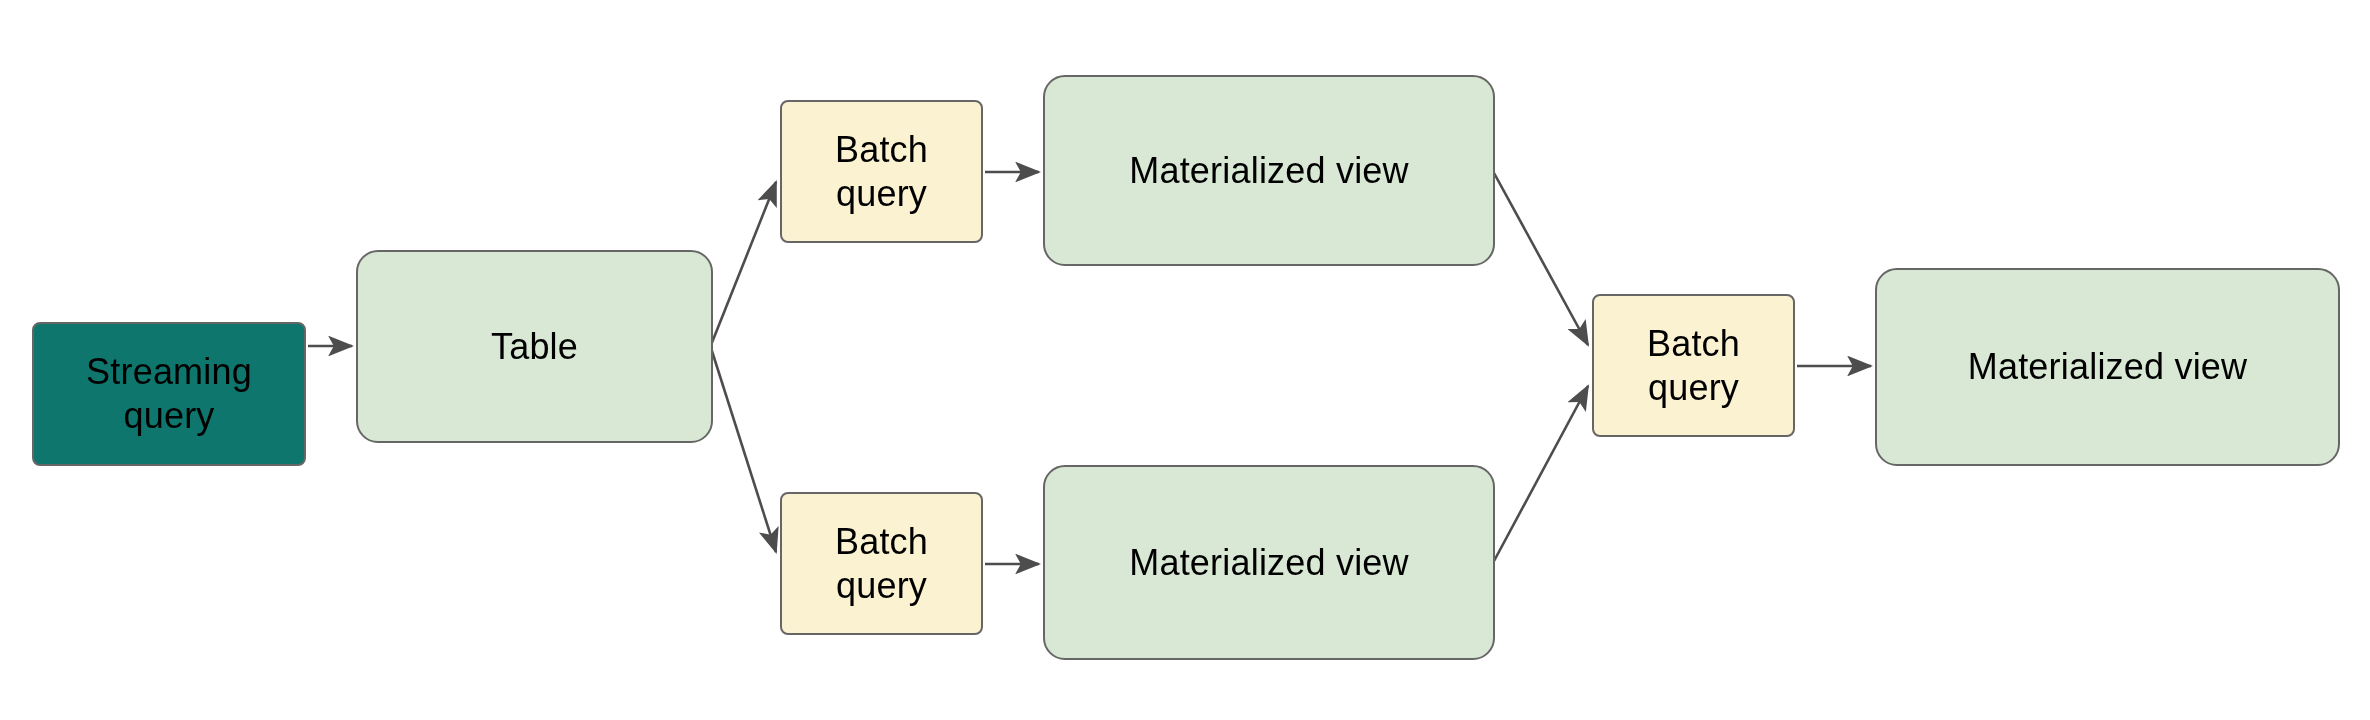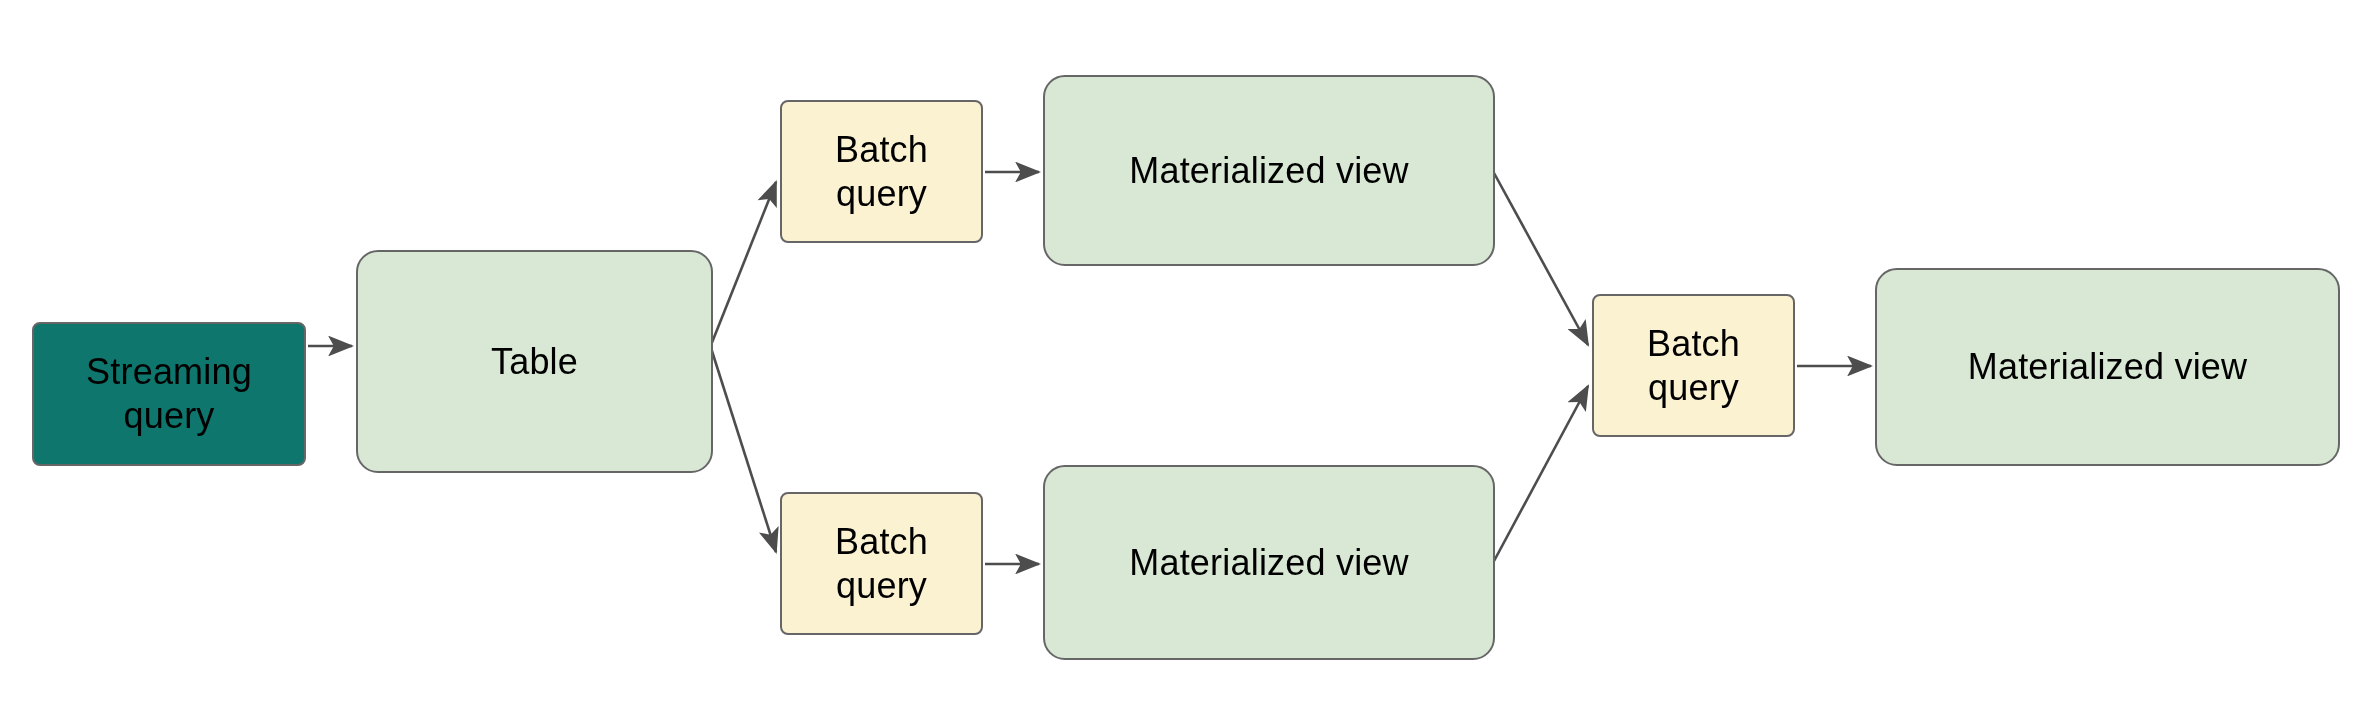--- a/index.html
+++ b/index.html
@@ -75,21 +75,21 @@
         <line x1="985" y1="564" x2="1039" y2="564" stroke="#4d4d4d"></line>
         <line x1="1494" y1="173" x2="1588" y2="345" stroke="#4d4d4d"></line>
         <line x1="1494" y1="561" x2="1588" y2="386" stroke="#4d4d4d"></line>
         <line x1="1797" y1="366" x2="1871" y2="366" stroke="#4d4d4d"></line>
       </g>
   </svg>
 
   <div id="nodes-group">
       <div class="node process" style="left: 32px; top: 274px; width: 274px; height: 144px; background: #0f766e; border-color: rgb(102, 102, 102); color: rgb(0, 0, 0); margin-top: 48px;"><span class="node-label">Streaming
 query</span></div>
-      <div class="node store" style="left: 356px; top: 250px; width: 357px; height: 223px; background: rgb(216, 232, 212); border-color: rgb(102, 102, 102); color: rgb(0, 0, 0);"><span class="node-label">Table</span></div>
+      <div class="node store" style="left: 356px; top: 250px; width: 357px; height: 193px; background: rgb(216, 232, 212); border-color: rgb(102, 102, 102); color: rgb(0, 0, 0);"><span class="node-label">Table</span></div>
       <div class="node process" style="left: 780px; top: 100px; width: 203px; height: 143px; background: rgb(251, 242, 210); border-color: rgb(102, 102, 102); color: rgb(0, 0, 0);"><span class="node-label">Batch
 query</span></div>
       <div class="node store" style="left: 1043px; top: 75px; width: 452px; height: 191px; background: rgb(216, 232, 212); border-color: rgb(102, 102, 102); color: rgb(0, 0, 0);"><span class="node-label">Materialized view</span></div>
       <div class="node process" style="left: 780px; top: 492px; width: 203px; height: 143px; background: rgb(251, 242, 210); border-color: rgb(102, 102, 102); color: rgb(0, 0, 0);"><span class="node-label">Batch
 query</span></div>
       <div class="node store" style="left: 1043px; top: 465px; width: 452px; height: 195px; background: rgb(216, 232, 212); border-color: rgb(102, 102, 102); color: rgb(0, 0, 0);"><span class="node-label">Materialized view</span></div>
       <div class="node process" style="left: 1592px; top: 294px; width: 203px; height: 143px; background: rgb(251, 242, 210); border-color: rgb(102, 102, 102); color: rgb(0, 0, 0);"><span class="node-label">Batch
 query</span></div>
       <div class="node store" style="left: 1875px; top: 268px; width: 465px; height: 198px; background: rgb(216, 232, 212); border-color: rgb(102, 102, 102); color: rgb(0, 0, 0);"><span class="node-label">Materialized view</span></div>
     </div>

